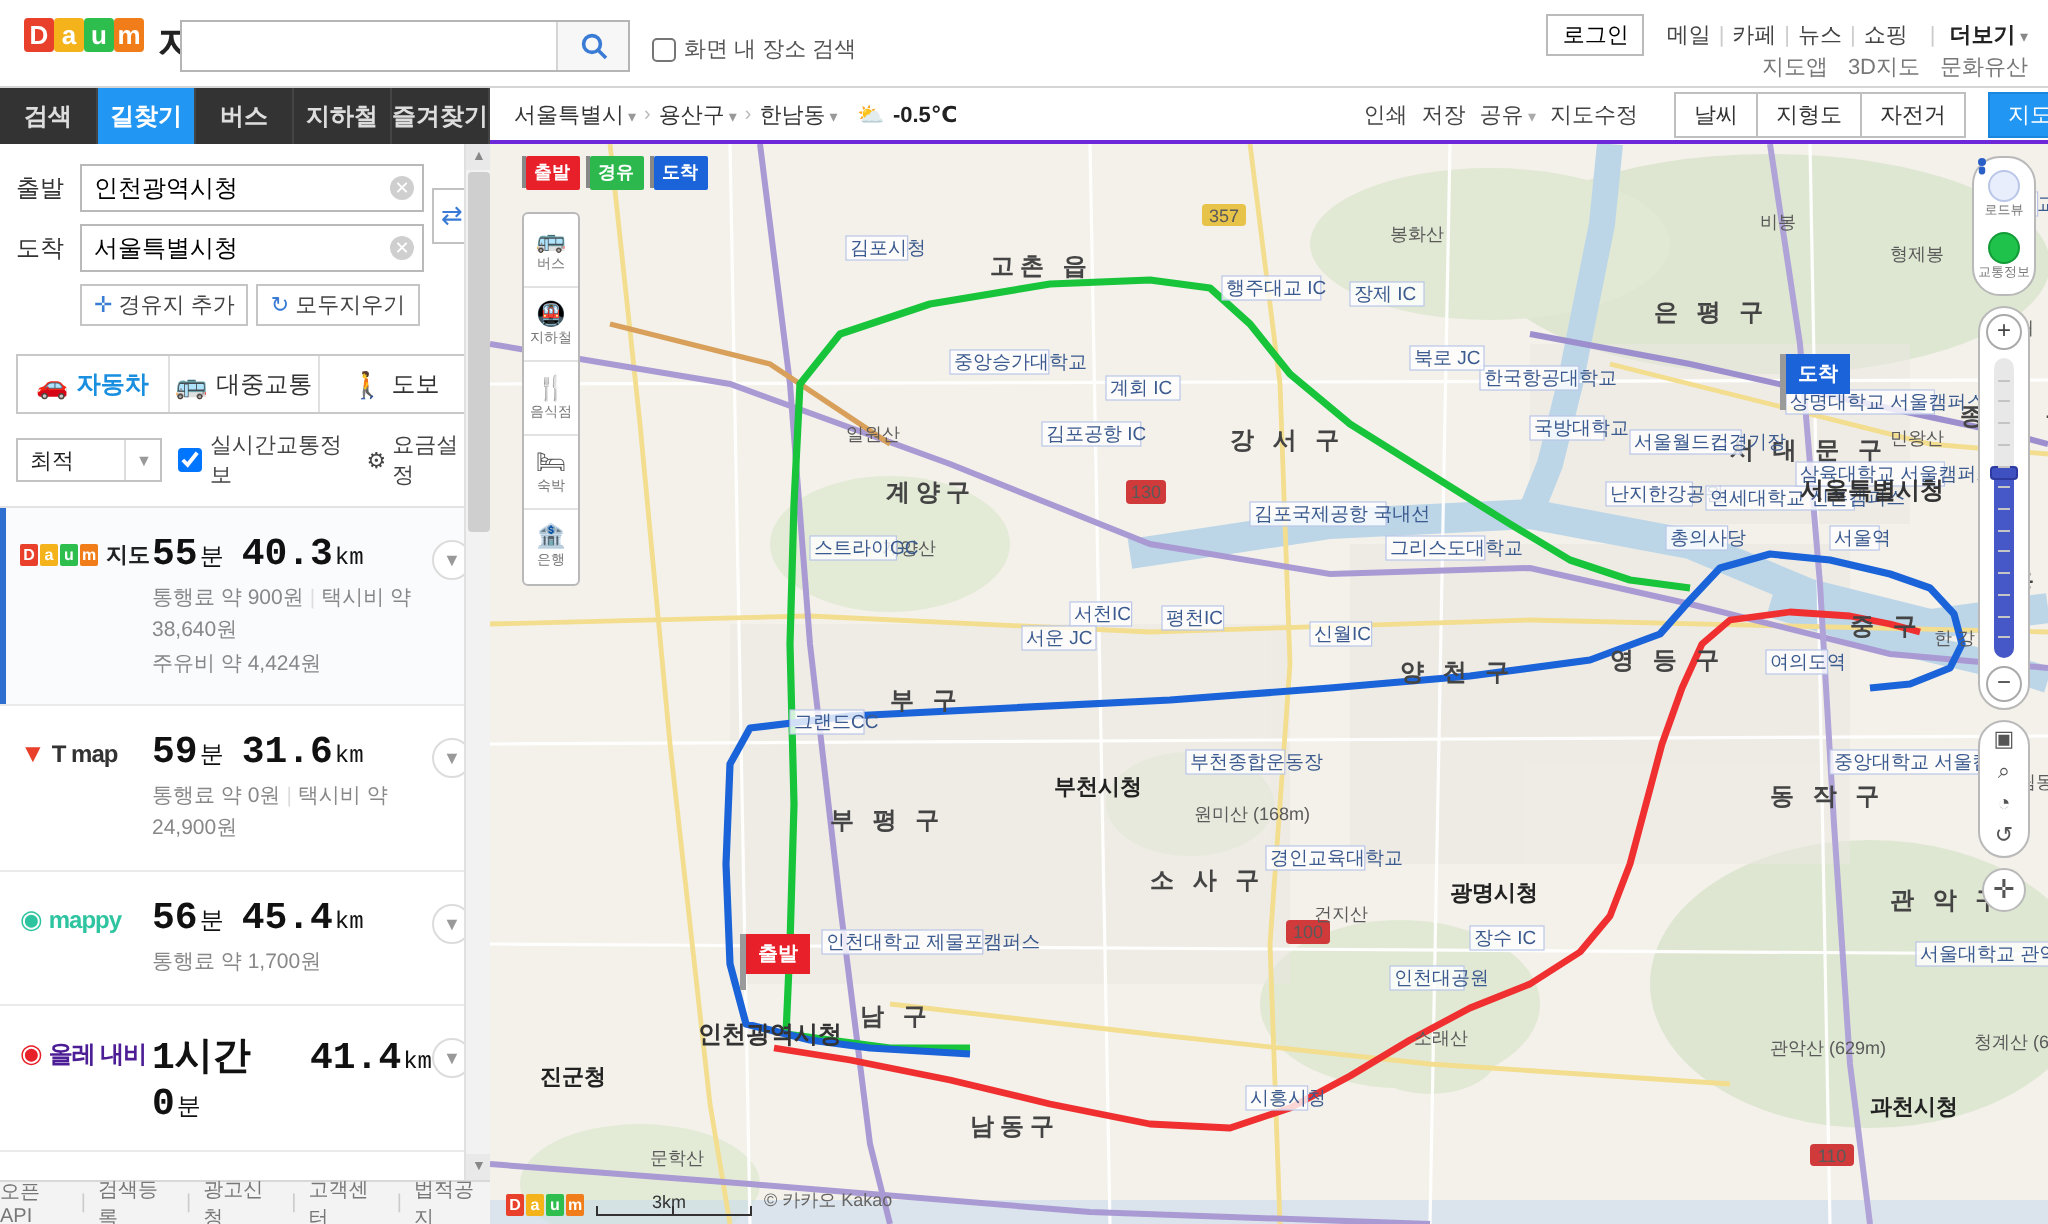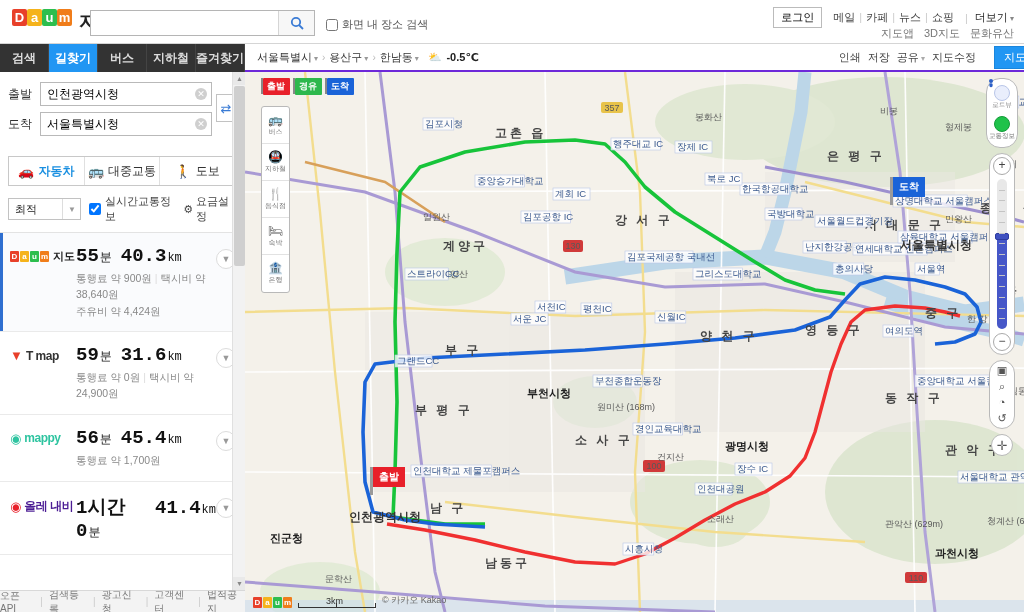--- a/index.html
+++ b/index.html
@@ -51,21 +51,21 @@
   #scope-check input { margin: 0; width: 12px; height: 12px; }
   #top-links {
     position: absolute; right: 10px; top: 7px;
     display: flex; align-items: center; gap: 7px; font-size: 11px; color: #444;
   }
   #top-links .sep { color: #ccc; }
   .login-btn {
     border: 1px solid #bbb; padding: 2px 7px; background: #fff; font-size: 11px;
     cursor: pointer;
   }
-  #top-links .more { font-weight: normal; color: #222; }
+  #top-links .more { font-weight: bold; color: #222; }
   #sub-links {
     position: absolute; right: 10px; top: 26px;
     display: flex; gap: 10px; font-size: 11px; color: #777;
   }
 
   
   #tabbar {
     position: absolute; left: 0; top: 44px; width: 245px; height: 28px;
     display: flex; background: #333;
   }
@@ -379,20 +379,24 @@
         </div>
       </div>
       <div class="field-row">
         <span class="field-label">도착</span>
         <div class="field-input-wrap">
           <input class="field-input" type="text" id="dest-input" value="서울특별시청" style="">
           <span class="clear-x">✕</span>
         </div>
       </div>
       <div class="swap-btn">⇄</div>
+      <div class="small-btns">
+        <button class="sbtn"><span class="plus">✛</span> <span>경유지 추가</span></button>
+        <button class="sbtn"><span class="plus">↻</span> <span>모두지우기</span></button>
+      </div>
     </div>
 
     <div id="modes">
         <div class="mode active">
           <span style="font-size: 13px;">🚗</span>
           <span>자동차</span>
         </div>
         <div class="mode">
           <span style="font-size: 13px;">🚌</span>
           <span>대중교통</span>
@@ -514,20 +518,25 @@
         <span class="crumb">용산구<span class="dn">▾</span></span>
         <span class="crumb-sep">›</span>
         <span class="crumb">한남동<span class="dn">▾</span></span>
       </div>
     <div id="weather">
       <span>⛅</span>
       <span>-0.5℃</span>
     </div>
     <div id="tool-right">
       <span id="tool-links"><span class="tool-link" style="margin-right: 7px;">인쇄</span><span class="tool-link" style="margin-right: 7px;">저장</span><span class="tool-link" style="margin-right: 7px; text-align: center;">공유<span class="dn"> ▾</span></span><span class="tool-link" style="margin-right: 7px;">지도수정</span></span>
+      <span class="toggle-group" id="layer-btns">
+          <div class="tgl">날씨</div>
+          <div class="tgl">지형도</div>
+          <div class="tgl">자전거</div>
+        </span>
       <span class="toggle-group" id="view-btns">
           <div class="tgl on">지도</div>
           <div class="tgl">스카이뷰</div>
         </span>
     </div>
   </div>
 
   <div id="map">
 
     <svg width="779" height="540">

